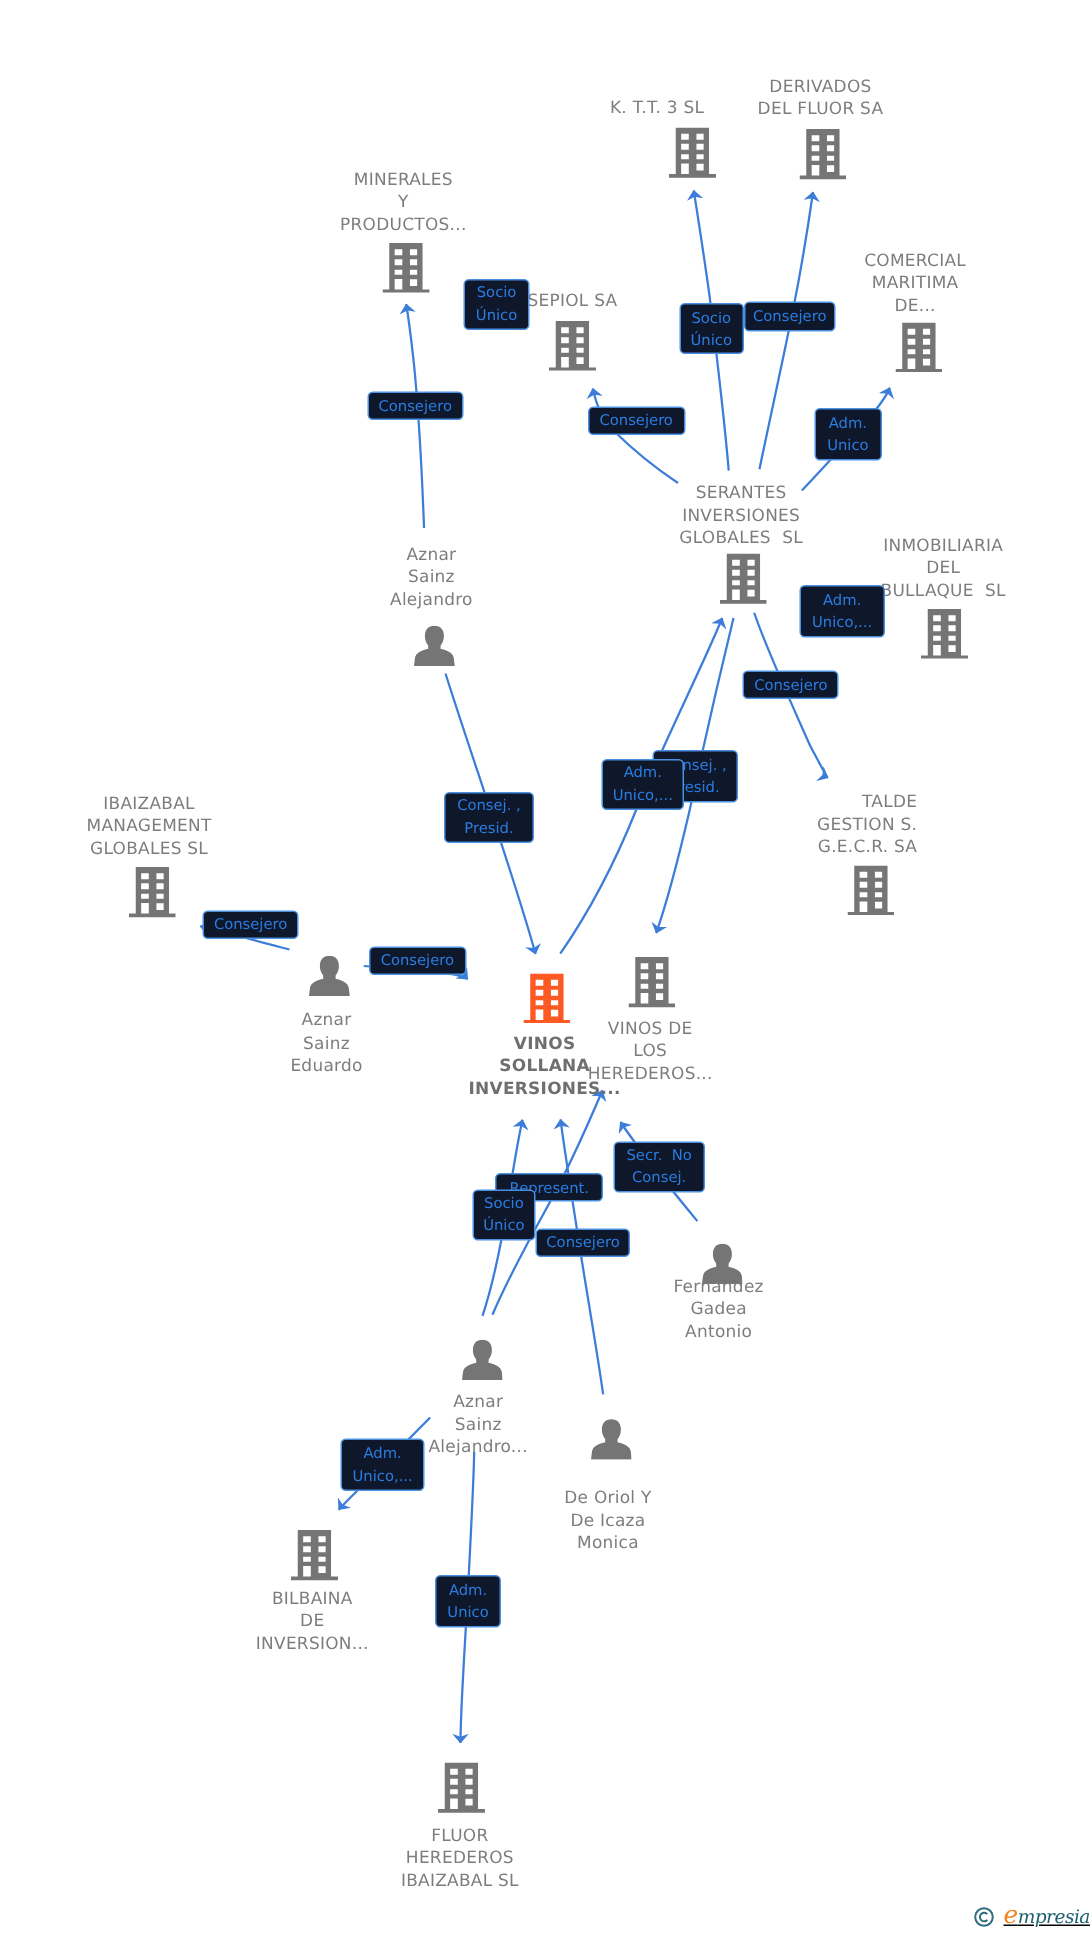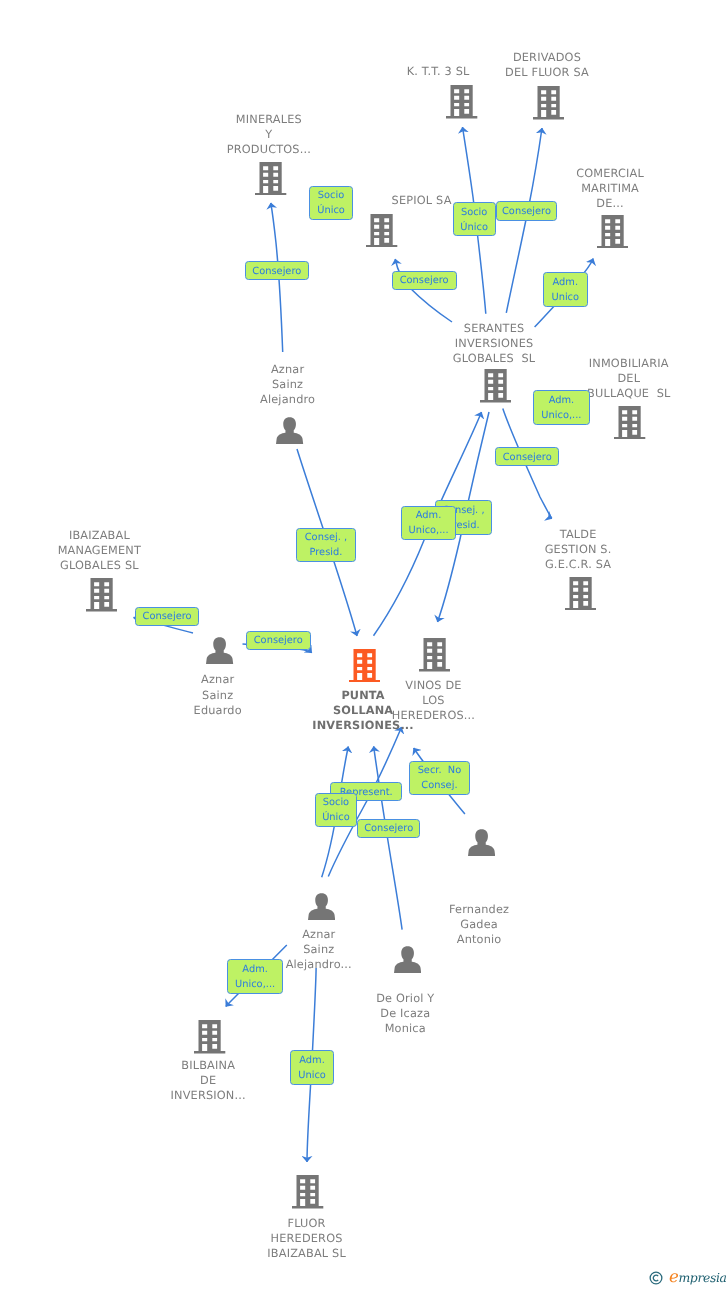--- a/index.html
+++ b/index.html
@@ -6,25 +6,25 @@
 html,body{margin:0;padding:0;background:#ffffff;}
 body{width:728px;height:1290px;position:relative;overflow:hidden;
      font-family:"DejaVu Sans",sans-serif;
      -webkit-font-smoothing:antialiased;text-rendering:geometricPrecision;}
 #stage{position:absolute;left:0;top:0;width:728px;height:1290px;background:#ffffff;}
 #edges{position:absolute;left:0;top:0;width:728px;height:1290px;}
 .node-icon{position:absolute;}
 .node-label{position:absolute;text-align:center;color:#7d7d7d;font-family:"DejaVu Sans",sans-serif;font-size:11.3px;letter-spacing:0.18px;
         line-height:15.1px;white-space:pre;transform:translateX(-50%);text-indent:0.18px;}
 .node-label.bold{font-weight:bold;color:#6f6f6f;}
-.rel-label{position:absolute;box-sizing:border-box;background:#bef264;
+.rel-label{position:absolute;box-sizing:border-box;background:#0f172a;
         border:1.5px solid #4a90e2;border-radius:3.5px;color:#2b7ce0;
         font-family:"DejaVu Sans",sans-serif;font-size:9.85px;line-height:15px;text-align:right;padding-top:1.2px;white-space:pre;
         display:flex;flex-direction:column;align-items:center;justify-content:center;}
-#footer{position:absolute;left:649px;top:1269px;display:flex;align-items:center;}
+#footer{position:absolute;left:649px;top:1269px;display:flex;align-items:center;text-decoration:underline;}
 #brandtext{font-family:"DejaVu Serif",serif;font-style:italic;font-size:12.4px;
            color:#1f6070;letter-spacing:-0.35px;margin-left:6px;line-height:1;}
 #brandtext .first{color:#f4821f;font-size:16.5px;}
 #copyicon{align-self:center;margin-top:2px;}
 </style>
 </head>
 <body>
 
 <div id="stage">
   <svg id="edges" viewBox="0 0 728 1290" xmlns="http://www.w3.org/2000/svg">
@@ -63,21 +63,21 @@
           <path fill="#757575" d="M4.5,0 H26.7 V31.0 H4.5 Z M0,31.0 H31.3 V33.5 H0 ZM8.1,4.2 h5.1 v4.0 h-5.1 Z M18.3,4.2 h4.8 v4.0 h-4.8 ZM8.1,10.8 h5.1 v4.0 h-5.1 Z M18.3,10.8 h4.8 v4.0 h-4.8 ZM8.1,17.9 h5.1 v3.3 h-5.1 Z M18.3,17.9 h4.8 v3.3 h-4.8 ZM8.1,24.0 h5.1 v7.0 h-5.1 Z M18.3,24.1 h4.8 v4.6 h-4.8 Z" fill-rule="evenodd"></path>
         </svg></div>
       <div class="node-label" style="left: 546.9px; top: 50.18px;"><div>DERIVADOS</div><div>DEL FLUOR SA</div></div>
       <div class="node-icon" style="left: 255.25px; top: 161.6px;"><svg viewBox="0 0 31.3 33.5" width="31.3" height="33.5">
           <path fill="#757575" d="M4.5,0 H26.7 V31.0 H4.5 Z M0,31.0 H31.3 V33.5 H0 ZM8.1,4.2 h5.1 v4.0 h-5.1 Z M18.3,4.2 h4.8 v4.0 h-4.8 ZM8.1,10.8 h5.1 v4.0 h-5.1 Z M18.3,10.8 h4.8 v4.0 h-4.8 ZM8.1,17.9 h5.1 v3.3 h-5.1 Z M18.3,17.9 h4.8 v3.3 h-4.8 ZM8.1,24.0 h5.1 v7.0 h-5.1 Z M18.3,24.1 h4.8 v4.6 h-4.8 Z" fill-rule="evenodd"></path>
         </svg></div>
       <div class="node-label" style="left: 268.8px; top: 111.78px;"><div>MINERALES</div><div>Y</div><div>PRODUCTOS...</div></div>
       <div class="node-icon" style="left: 366.35px; top: 213.9px;"><svg viewBox="0 0 31.3 33.5" width="31.3" height="33.5">
           <path fill="#757575" d="M4.5,0 H26.7 V31.0 H4.5 Z M0,31.0 H31.3 V33.5 H0 ZM8.1,4.2 h5.1 v4.0 h-5.1 Z M18.3,4.2 h4.8 v4.0 h-4.8 ZM8.1,10.8 h5.1 v4.0 h-5.1 Z M18.3,10.8 h4.8 v4.0 h-4.8 ZM8.1,17.9 h5.1 v3.3 h-5.1 Z M18.3,17.9 h4.8 v3.3 h-4.8 ZM8.1,24.0 h5.1 v7.0 h-5.1 Z M18.3,24.1 h4.8 v4.6 h-4.8 Z" fill-rule="evenodd"></path>
         </svg></div>
-      <div class="node-label" style="left: 381.5px; top: 193.18px; margin-left: 40px;"><div>SEPIOL SA</div></div>
+      <div class="node-label" style="left: 381.5px; top: 193.18px;"><div>SEPIOL SA</div></div>
       <div class="node-icon" style="left: 596.65px; top: 214.9px;"><svg viewBox="0 0 31.3 33.5" width="31.3" height="33.5">
           <path fill="#757575" d="M4.5,0 H26.7 V31.0 H4.5 Z M0,31.0 H31.3 V33.5 H0 ZM8.1,4.2 h5.1 v4.0 h-5.1 Z M18.3,4.2 h4.8 v4.0 h-4.8 ZM8.1,10.8 h5.1 v4.0 h-5.1 Z M18.3,10.8 h4.8 v4.0 h-4.8 ZM8.1,17.9 h5.1 v3.3 h-5.1 Z M18.3,17.9 h4.8 v3.3 h-4.8 ZM8.1,24.0 h5.1 v7.0 h-5.1 Z M18.3,24.1 h4.8 v4.6 h-4.8 Z" fill-rule="evenodd"></path>
         </svg></div>
       <div class="node-label" style="left: 610px; top: 165.68px;"><div>COMERCIAL</div><div>MARITIMA</div><div>DE...</div></div>
       <div class="node-icon" style="left: 479.95px; top: 369.4px;"><svg viewBox="0 0 31.3 33.5" width="31.3" height="33.5">
           <path fill="#757575" d="M4.5,0 H26.7 V31.0 H4.5 Z M0,31.0 H31.3 V33.5 H0 ZM8.1,4.2 h5.1 v4.0 h-5.1 Z M18.3,4.2 h4.8 v4.0 h-4.8 ZM8.1,10.8 h5.1 v4.0 h-5.1 Z M18.3,10.8 h4.8 v4.0 h-4.8 ZM8.1,17.9 h5.1 v3.3 h-5.1 Z M18.3,17.9 h4.8 v3.3 h-4.8 ZM8.1,24.0 h5.1 v7.0 h-5.1 Z M18.3,24.1 h4.8 v4.6 h-4.8 Z" fill-rule="evenodd"></path>
         </svg></div>
       <div class="node-label" style="left: 494px; top: 321.18px;"><div>SERANTES</div><div>INVERSIONES</div><div>GLOBALES  SL</div></div>
       <div class="node-icon" style="left: 614.35px; top: 405.9px;"><svg viewBox="0 0 31.3 33.5" width="31.3" height="33.5">
           <path fill="#757575" d="M4.5,0 H26.7 V31.0 H4.5 Z M0,31.0 H31.3 V33.5 H0 ZM8.1,4.2 h5.1 v4.0 h-5.1 Z M18.3,4.2 h4.8 v4.0 h-4.8 ZM8.1,10.8 h5.1 v4.0 h-5.1 Z M18.3,10.8 h4.8 v4.0 h-4.8 ZM8.1,17.9 h5.1 v3.3 h-5.1 Z M18.3,17.9 h4.8 v3.3 h-4.8 ZM8.1,24.0 h5.1 v7.0 h-5.1 Z M18.3,24.1 h4.8 v4.6 h-4.8 Z" fill-rule="evenodd"></path>
@@ -87,37 +87,37 @@
           <path fill="#757575" d="M13.6,0.2 C9.6,0.2 7.25,2.9 7.25,6.9 C7.25,9.6 8.1,11.9 9.45,13.3 L9.45,16.1 C9.45,17.0 10.85,17.8 13.6,17.8 C16.35,17.8 17.75,17.0 17.75,16.1 L17.75,13.3 C19.1,11.9 19.95,9.6 19.95,6.9 C19.95,2.9 17.6,0.2 13.6,0.2 ZM9.9,15.5 C4.9,16.4 1.2,18.2 0.65,21.7 L0,27.2 L27.2,27.2 L26.55,21.7 C26.0,18.2 22.3,16.4 17.3,15.5 Z"></path>
         </svg></div>
       <div class="node-label" style="left: 287.5px; top: 362.28px;"><div>Aznar</div><div>Sainz</div><div>Alejandro</div></div>
       <div class="node-icon" style="left: 85.75px; top: 578.1px;"><svg viewBox="0 0 31.3 33.5" width="31.3" height="33.5">
           <path fill="#757575" d="M4.5,0 H26.7 V31.0 H4.5 Z M0,31.0 H31.3 V33.5 H0 ZM8.1,4.2 h5.1 v4.0 h-5.1 Z M18.3,4.2 h4.8 v4.0 h-4.8 ZM8.1,10.8 h5.1 v4.0 h-5.1 Z M18.3,10.8 h4.8 v4.0 h-4.8 ZM8.1,17.9 h5.1 v3.3 h-5.1 Z M18.3,17.9 h4.8 v3.3 h-4.8 ZM8.1,24.0 h5.1 v7.0 h-5.1 Z M18.3,24.1 h4.8 v4.6 h-4.8 Z" fill-rule="evenodd"></path>
         </svg></div>
       <div class="node-label" style="left: 99.3px; top: 527.58px;"><div>IBAIZABAL</div><div>MANAGEMENT</div><div>GLOBALES SL</div></div>
       <div class="node-icon" style="left: 565.15px; top: 576.5px;"><svg viewBox="0 0 31.3 33.5" width="31.3" height="33.5">
           <path fill="#757575" d="M4.5,0 H26.7 V31.0 H4.5 Z M0,31.0 H31.3 V33.5 H0 ZM8.1,4.2 h5.1 v4.0 h-5.1 Z M18.3,4.2 h4.8 v4.0 h-4.8 ZM8.1,10.8 h5.1 v4.0 h-5.1 Z M18.3,10.8 h4.8 v4.0 h-4.8 ZM8.1,17.9 h5.1 v3.3 h-5.1 Z M18.3,17.9 h4.8 v3.3 h-4.8 ZM8.1,24.0 h5.1 v7.0 h-5.1 Z M18.3,24.1 h4.8 v4.6 h-4.8 Z" fill-rule="evenodd"></path>
         </svg></div>
-      <div class="node-label" style="left: 578px; top: 527.08px;"><div>TALDE</div><div>GESTION S.</div><div>G.E.C.R. SA</div></div>
+      <div class="node-label" style="left: 578px; top: 527.08px; text-align: right;"><div>TALDE</div><div>GESTION S.</div><div>G.E.C.R. SA</div></div>
       <div class="node-icon" style="left: 206.4px; top: 637px;"><svg viewBox="0 0 27.2 27.3" width="27.2" height="27.3">
           <path fill="#757575" d="M13.6,0.2 C9.6,0.2 7.25,2.9 7.25,6.9 C7.25,9.6 8.1,11.9 9.45,13.3 L9.45,16.1 C9.45,17.0 10.85,17.8 13.6,17.8 C16.35,17.8 17.75,17.0 17.75,16.1 L17.75,13.3 C19.1,11.9 19.95,9.6 19.95,6.9 C19.95,2.9 17.6,0.2 13.6,0.2 ZM9.9,15.5 C4.9,16.4 1.2,18.2 0.65,21.7 L0,27.2 L27.2,27.2 L26.55,21.7 C26.0,18.2 22.3,16.4 17.3,15.5 Z"></path>
         </svg></div>
       <div class="node-label" style="left: 217.6px; top: 672.48px;"><div>Aznar</div><div>Sainz</div><div>Eduardo</div></div>
       <div class="node-icon" style="left: 349.15px; top: 648.8px;"><svg viewBox="0 0 31.3 33.5" width="31.3" height="33.5">
           <path fill="#fc5a22" d="M4.5,0 H26.7 V31.0 H4.5 Z M0,31.0 H31.3 V33.5 H0 ZM8.1,4.2 h5.1 v4.0 h-5.1 Z M18.3,4.2 h4.8 v4.0 h-4.8 ZM8.1,10.8 h5.1 v4.0 h-5.1 Z M18.3,10.8 h4.8 v4.0 h-4.8 ZM8.1,17.9 h5.1 v3.3 h-5.1 Z M18.3,17.9 h4.8 v3.3 h-4.8 ZM8.1,24.0 h5.1 v7.0 h-5.1 Z M18.3,24.1 h4.8 v4.6 h-4.8 Z" fill-rule="evenodd"></path>
         </svg></div>
-      <div class="node-label bold" style="left: 363px; top: 688.18px;"><div>PUNTA</div><div>SOLLANA</div><div>INVERSIONES...</div></div>
+      <div class="node-label bold" style="left: 363px; top: 688.18px;"><div>VINOS</div><div>SOLLANA</div><div>INVERSIONES...</div></div>
       <div class="node-icon" style="left: 418.85px; top: 638.3px;"><svg viewBox="0 0 31.3 33.5" width="31.3" height="33.5">
           <path fill="#757575" d="M4.5,0 H26.7 V31.0 H4.5 Z M0,31.0 H31.3 V33.5 H0 ZM8.1,4.2 h5.1 v4.0 h-5.1 Z M18.3,4.2 h4.8 v4.0 h-4.8 ZM8.1,10.8 h5.1 v4.0 h-5.1 Z M18.3,10.8 h4.8 v4.0 h-4.8 ZM8.1,17.9 h5.1 v3.3 h-5.1 Z M18.3,17.9 h4.8 v3.3 h-4.8 ZM8.1,24.0 h5.1 v7.0 h-5.1 Z M18.3,24.1 h4.8 v4.6 h-4.8 Z" fill-rule="evenodd"></path>
         </svg></div>
       <div class="node-label" style="left: 433.4px; top: 678.08px;"><div>VINOS DE</div><div>LOS</div><div>HEREDEROS...</div></div>
       <div class="node-icon" style="left: 468px; top: 829.2px;"><svg viewBox="0 0 27.2 27.3" width="27.2" height="27.3">
           <path fill="#757575" d="M13.6,0.2 C9.6,0.2 7.25,2.9 7.25,6.9 C7.25,9.6 8.1,11.9 9.45,13.3 L9.45,16.1 C9.45,17.0 10.85,17.8 13.6,17.8 C16.35,17.8 17.75,17.0 17.75,16.1 L17.75,13.3 C19.1,11.9 19.95,9.6 19.95,6.9 C19.95,2.9 17.6,0.2 13.6,0.2 ZM9.9,15.5 C4.9,16.4 1.2,18.2 0.65,21.7 L0,27.2 L27.2,27.2 L26.55,21.7 C26.0,18.2 22.3,16.4 17.3,15.5 Z"></path>
         </svg></div>
-      <div class="node-label" style="left: 479px; top: 902px;"><div>Fernandez</div><div>Gadea</div><div>Antonio</div></div>
+      <div class="node-label" style="left: 479px; top: 850px;"><div>Fernandez</div><div>Gadea</div><div>Antonio</div></div>
       <div class="node-icon" style="left: 307.9px; top: 892.5px;"><svg viewBox="0 0 27.2 27.3" width="27.2" height="27.3">
           <path fill="#757575" d="M13.6,0.2 C9.6,0.2 7.25,2.9 7.25,6.9 C7.25,9.6 8.1,11.9 9.45,13.3 L9.45,16.1 C9.45,17.0 10.85,17.8 13.6,17.8 C16.35,17.8 17.75,17.0 17.75,16.1 L17.75,13.3 C19.1,11.9 19.95,9.6 19.95,6.9 C19.95,2.9 17.6,0.2 13.6,0.2 ZM9.9,15.5 C4.9,16.4 1.2,18.2 0.65,21.7 L0,27.2 L27.2,27.2 L26.55,21.7 C26.0,18.2 22.3,16.4 17.3,15.5 Z"></path>
         </svg></div>
       <div class="node-label" style="left: 318.7px; top: 926.88px;"><div>Aznar</div><div>Sainz</div><div>Alejandro...</div></div>
       <div class="node-icon" style="left: 394.3px; top: 945.6px;"><svg viewBox="0 0 27.2 27.3" width="27.2" height="27.3">
           <path fill="#757575" d="M13.6,0.2 C9.6,0.2 7.25,2.9 7.25,6.9 C7.25,9.6 8.1,11.9 9.45,13.3 L9.45,16.1 C9.45,17.0 10.85,17.8 13.6,17.8 C16.35,17.8 17.75,17.0 17.75,16.1 L17.75,13.3 C19.1,11.9 19.95,9.6 19.95,6.9 C19.95,2.9 17.6,0.2 13.6,0.2 ZM9.9,15.5 C4.9,16.4 1.2,18.2 0.65,21.7 L0,27.2 L27.2,27.2 L26.55,21.7 C26.0,18.2 22.3,16.4 17.3,15.5 Z"></path>
         </svg></div>
       <div class="node-label" style="left: 405.2px; top: 979.88px; margin-top: 11px;"><div>De Oriol Y</div><div>De Icaza</div><div>Monica</div></div>
       <div class="node-icon" style="left: 194.45px; top: 1020.4px;"><svg viewBox="0 0 31.3 33.5" width="31.3" height="33.5">
           <path fill="#757575" d="M4.5,0 H26.7 V31.0 H4.5 Z M0,31.0 H31.3 V33.5 H0 ZM8.1,4.2 h5.1 v4.0 h-5.1 Z M18.3,4.2 h4.8 v4.0 h-4.8 ZM8.1,10.8 h5.1 v4.0 h-5.1 Z M18.3,10.8 h4.8 v4.0 h-4.8 ZM8.1,17.9 h5.1 v3.3 h-5.1 Z M18.3,17.9 h4.8 v3.3 h-4.8 ZM8.1,24.0 h5.1 v7.0 h-5.1 Z M18.3,24.1 h4.8 v4.6 h-4.8 Z" fill-rule="evenodd"></path>

